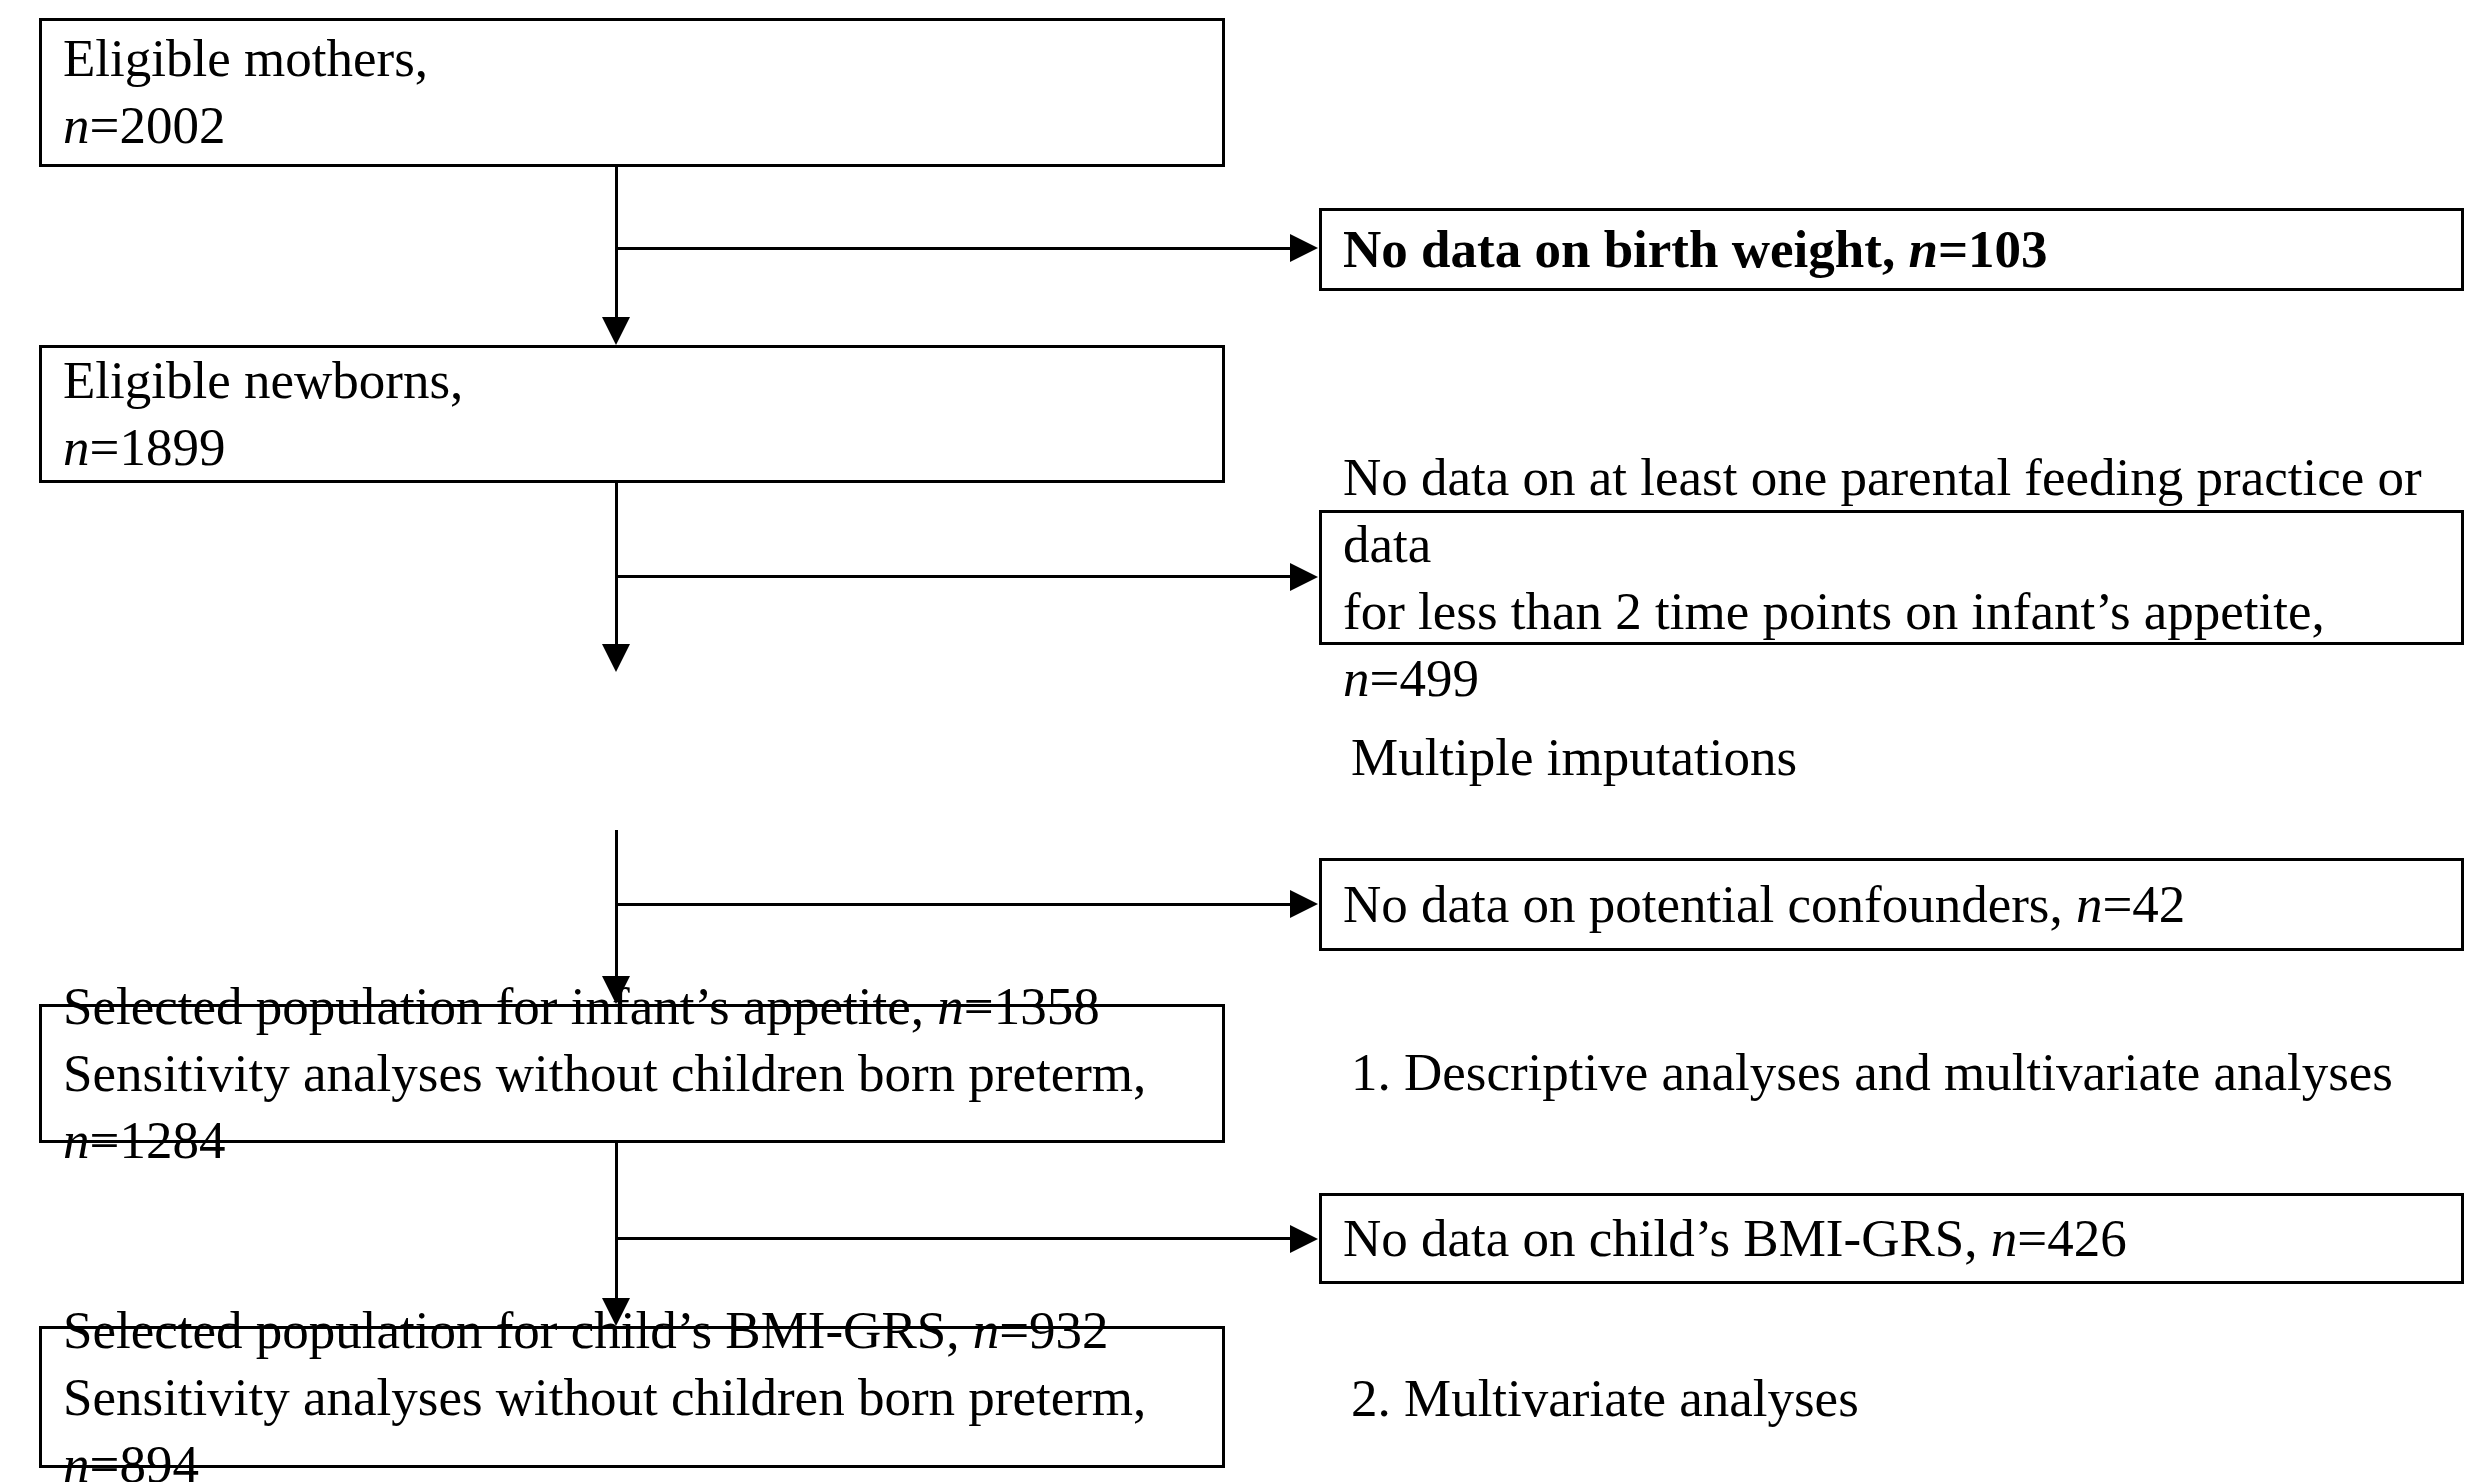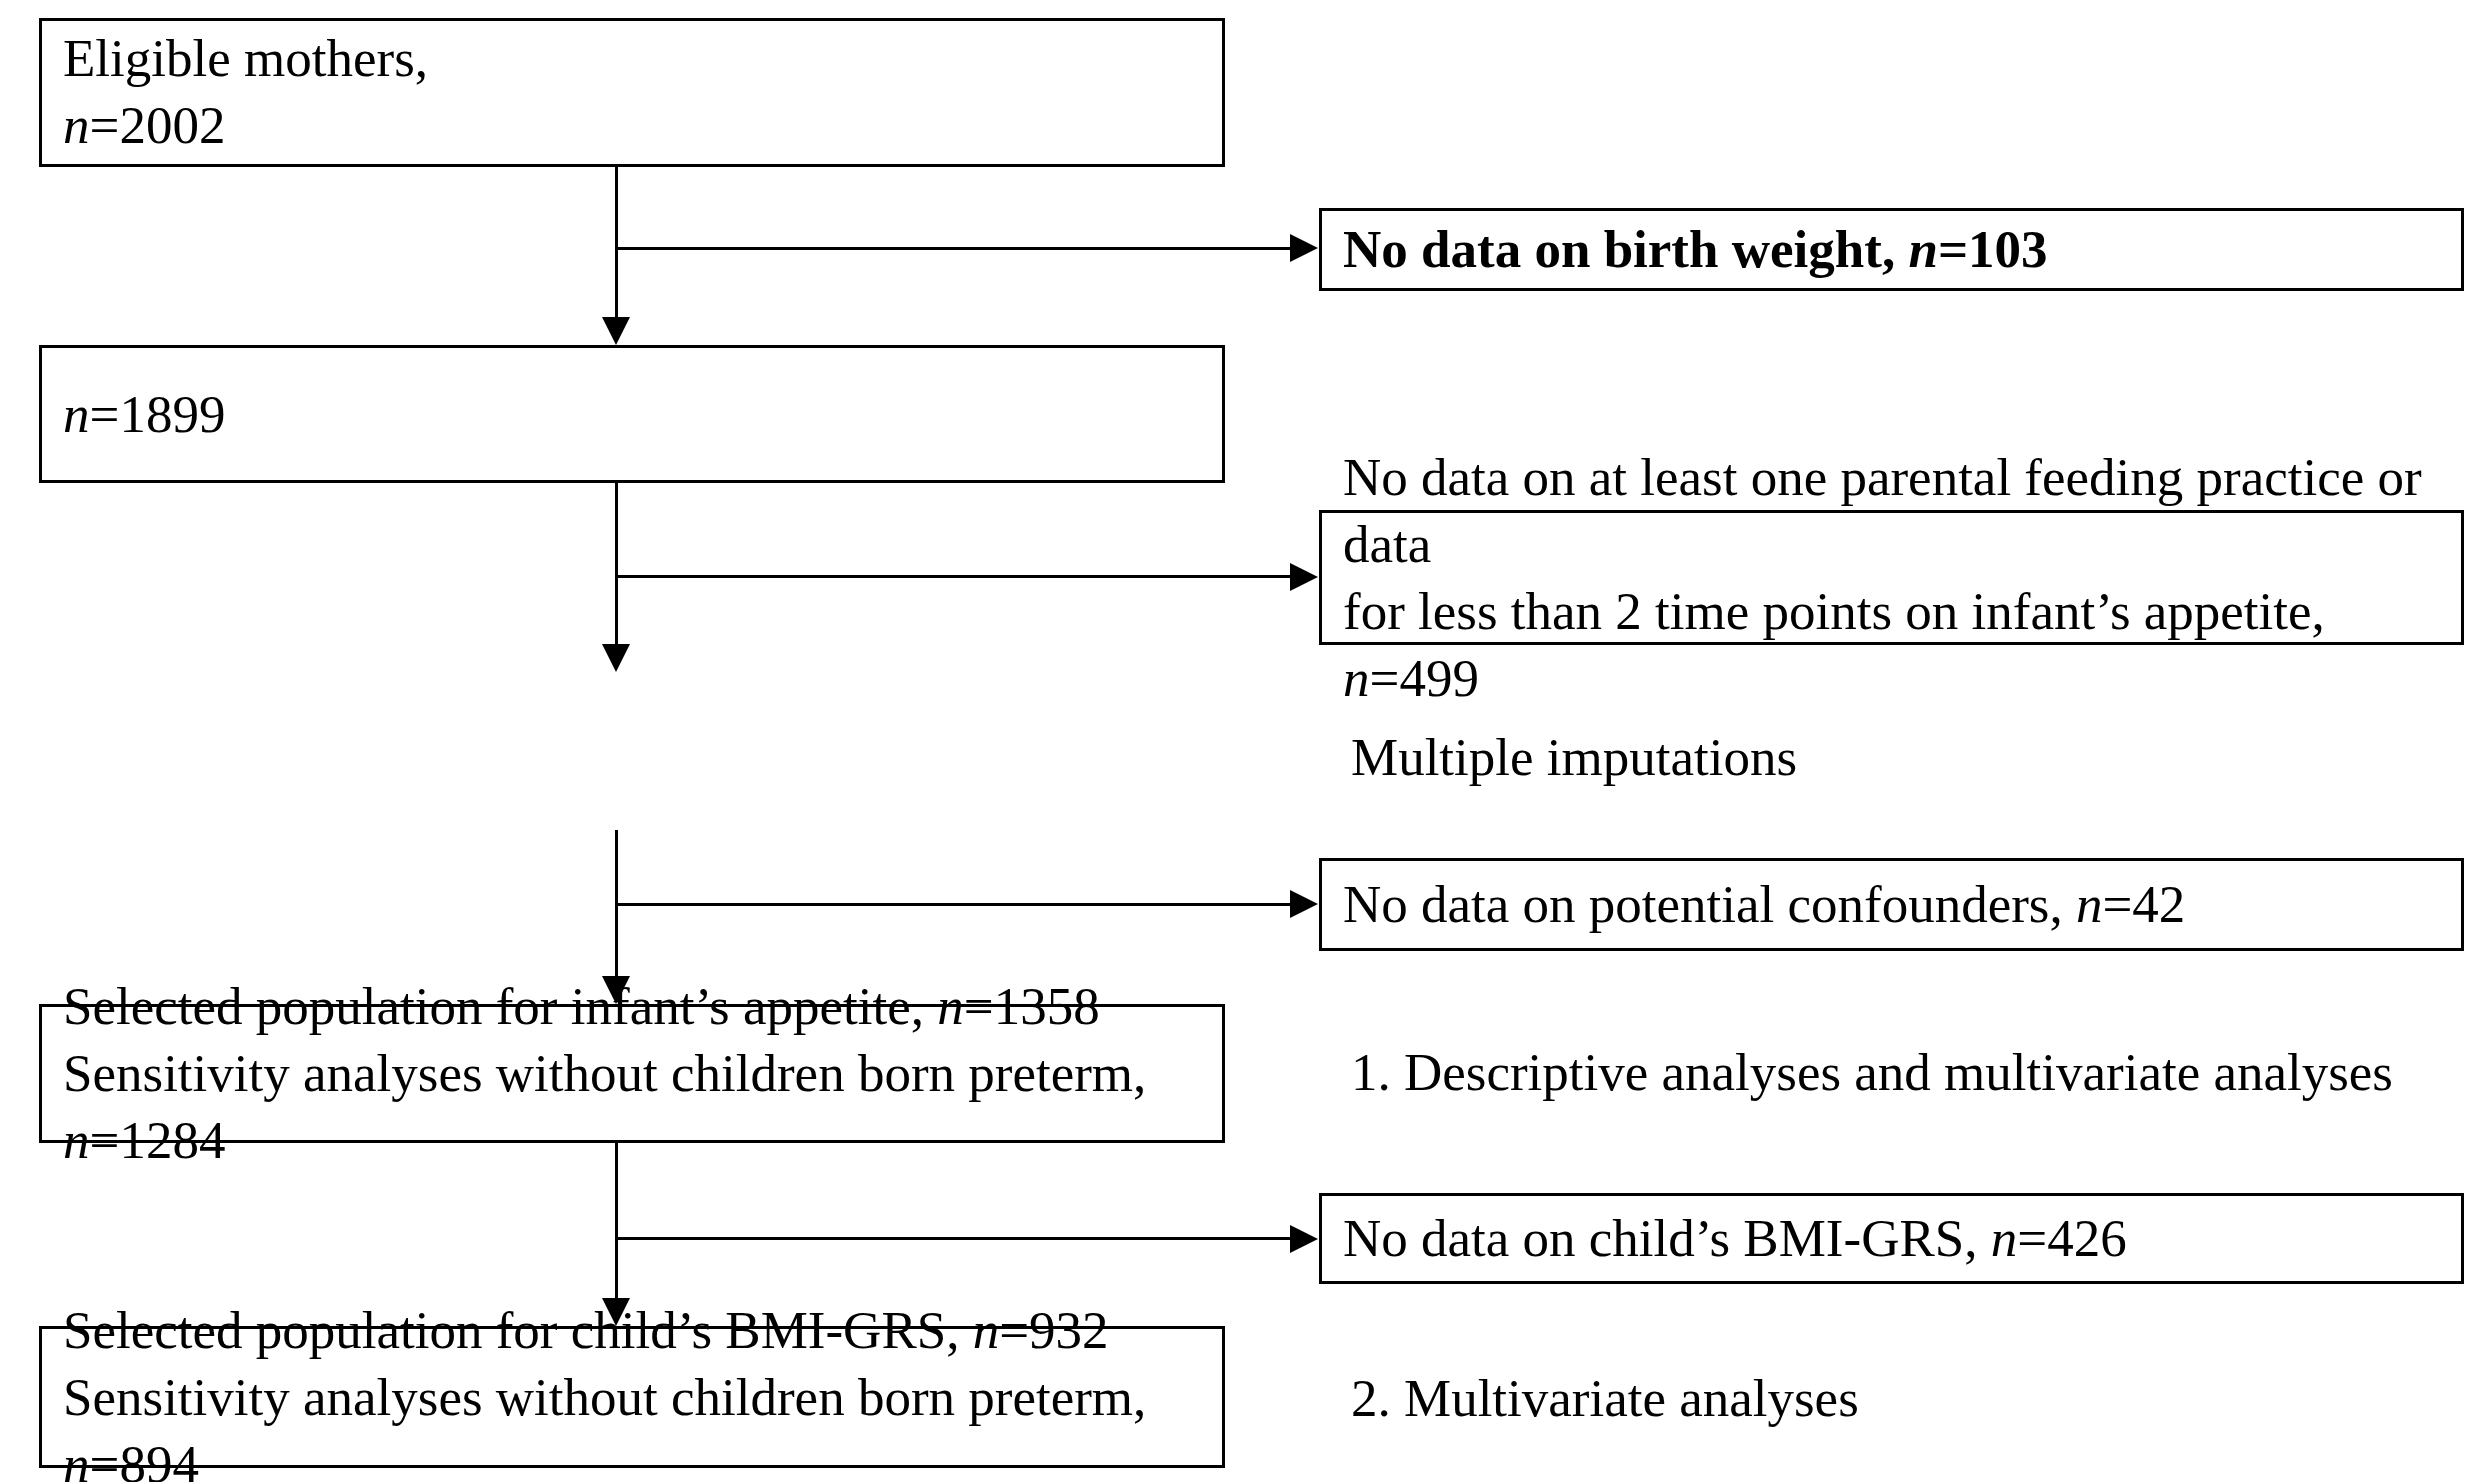--- a/index.html
+++ b/index.html
@@ -66,20 +66,21 @@
 <body>
 
 <div class="canvas">
 
   <div class="fbox leftcol" style="top:17.5px; height:149px;">
     <div><span>Eligible mothers,</span></div>
     <div><i>n</i><span>=2002</span></div>
   </div>
 
   <div class="fbox leftcol" style="top:345px; height:138px;">
+    <div><span>Eligible newborns,</span></div>
     <div><i>n</i><span>=1899</span></div>
   </div>
 
 
   <div class="fbox leftcol" style="top:1004px; height:139px;">
     <div><span>Selected population for infant’s appetite, </span><i>n</i><span>=1358</span></div>
     <div><span>Sensitivity analyses without children born preterm, </span><i>n</i><span>=1284</span></div>
   </div>
 
   <div class="fbox leftcol" style="top:1326px; height:142px;">

